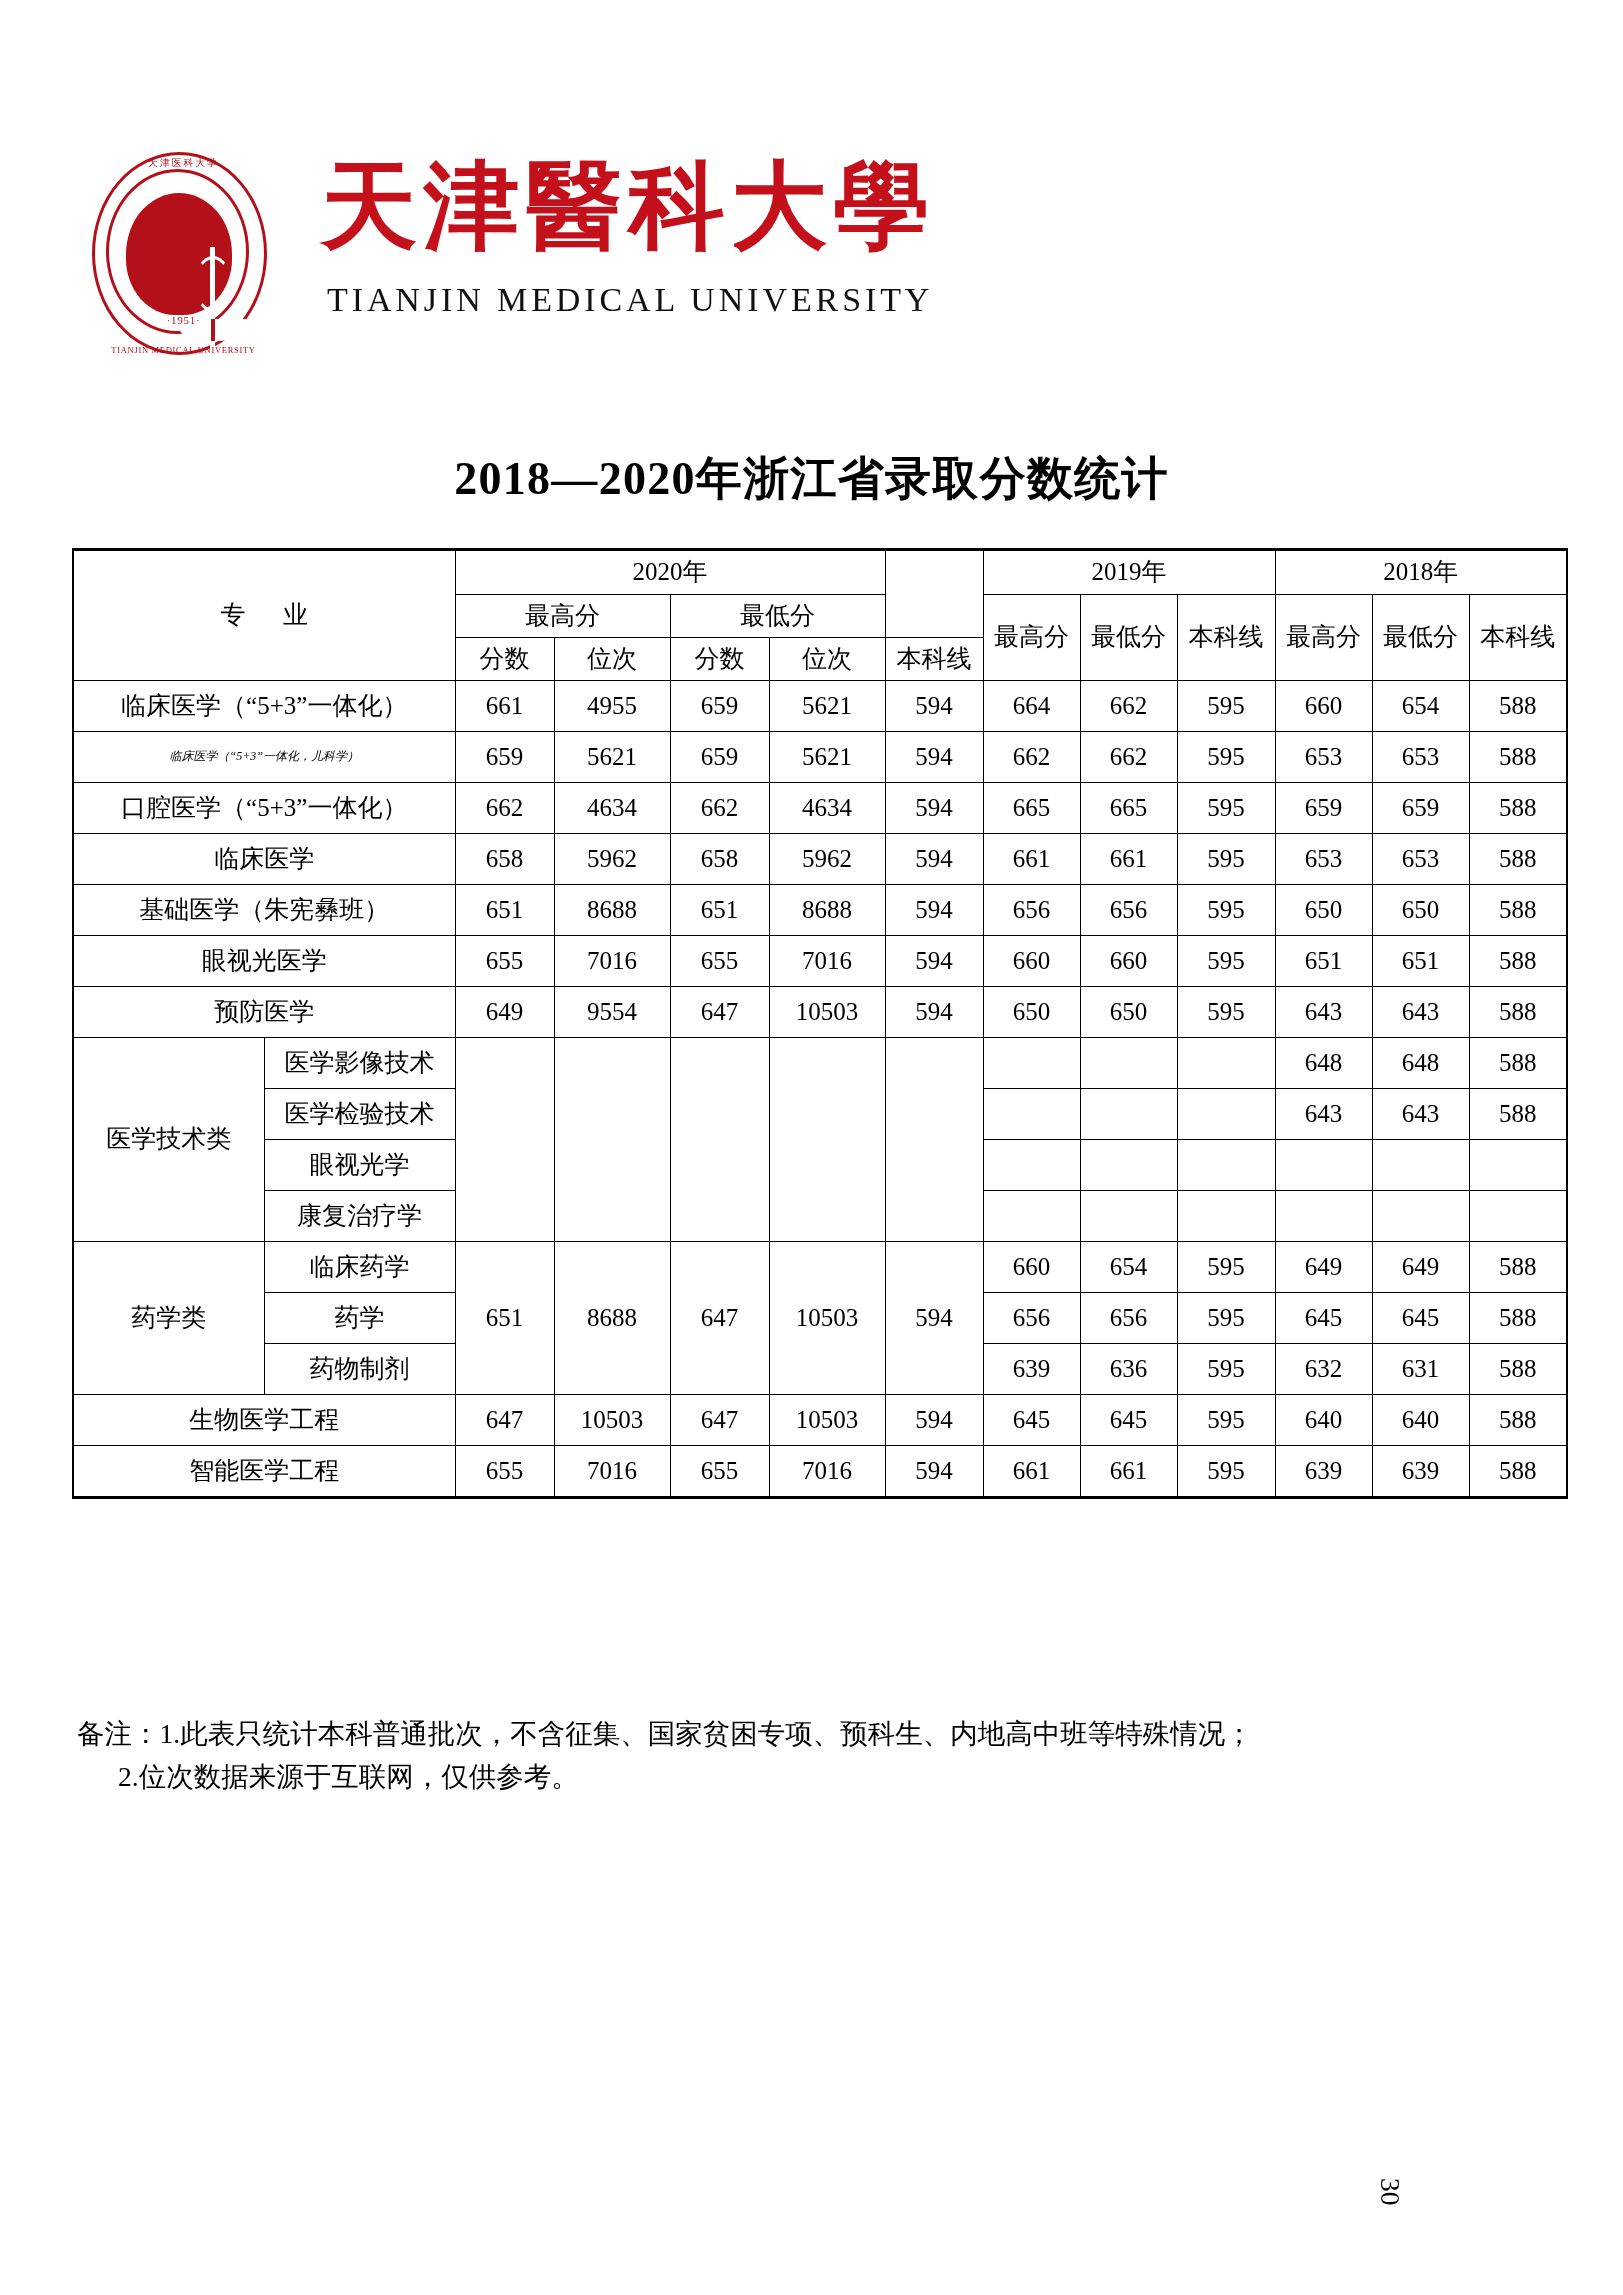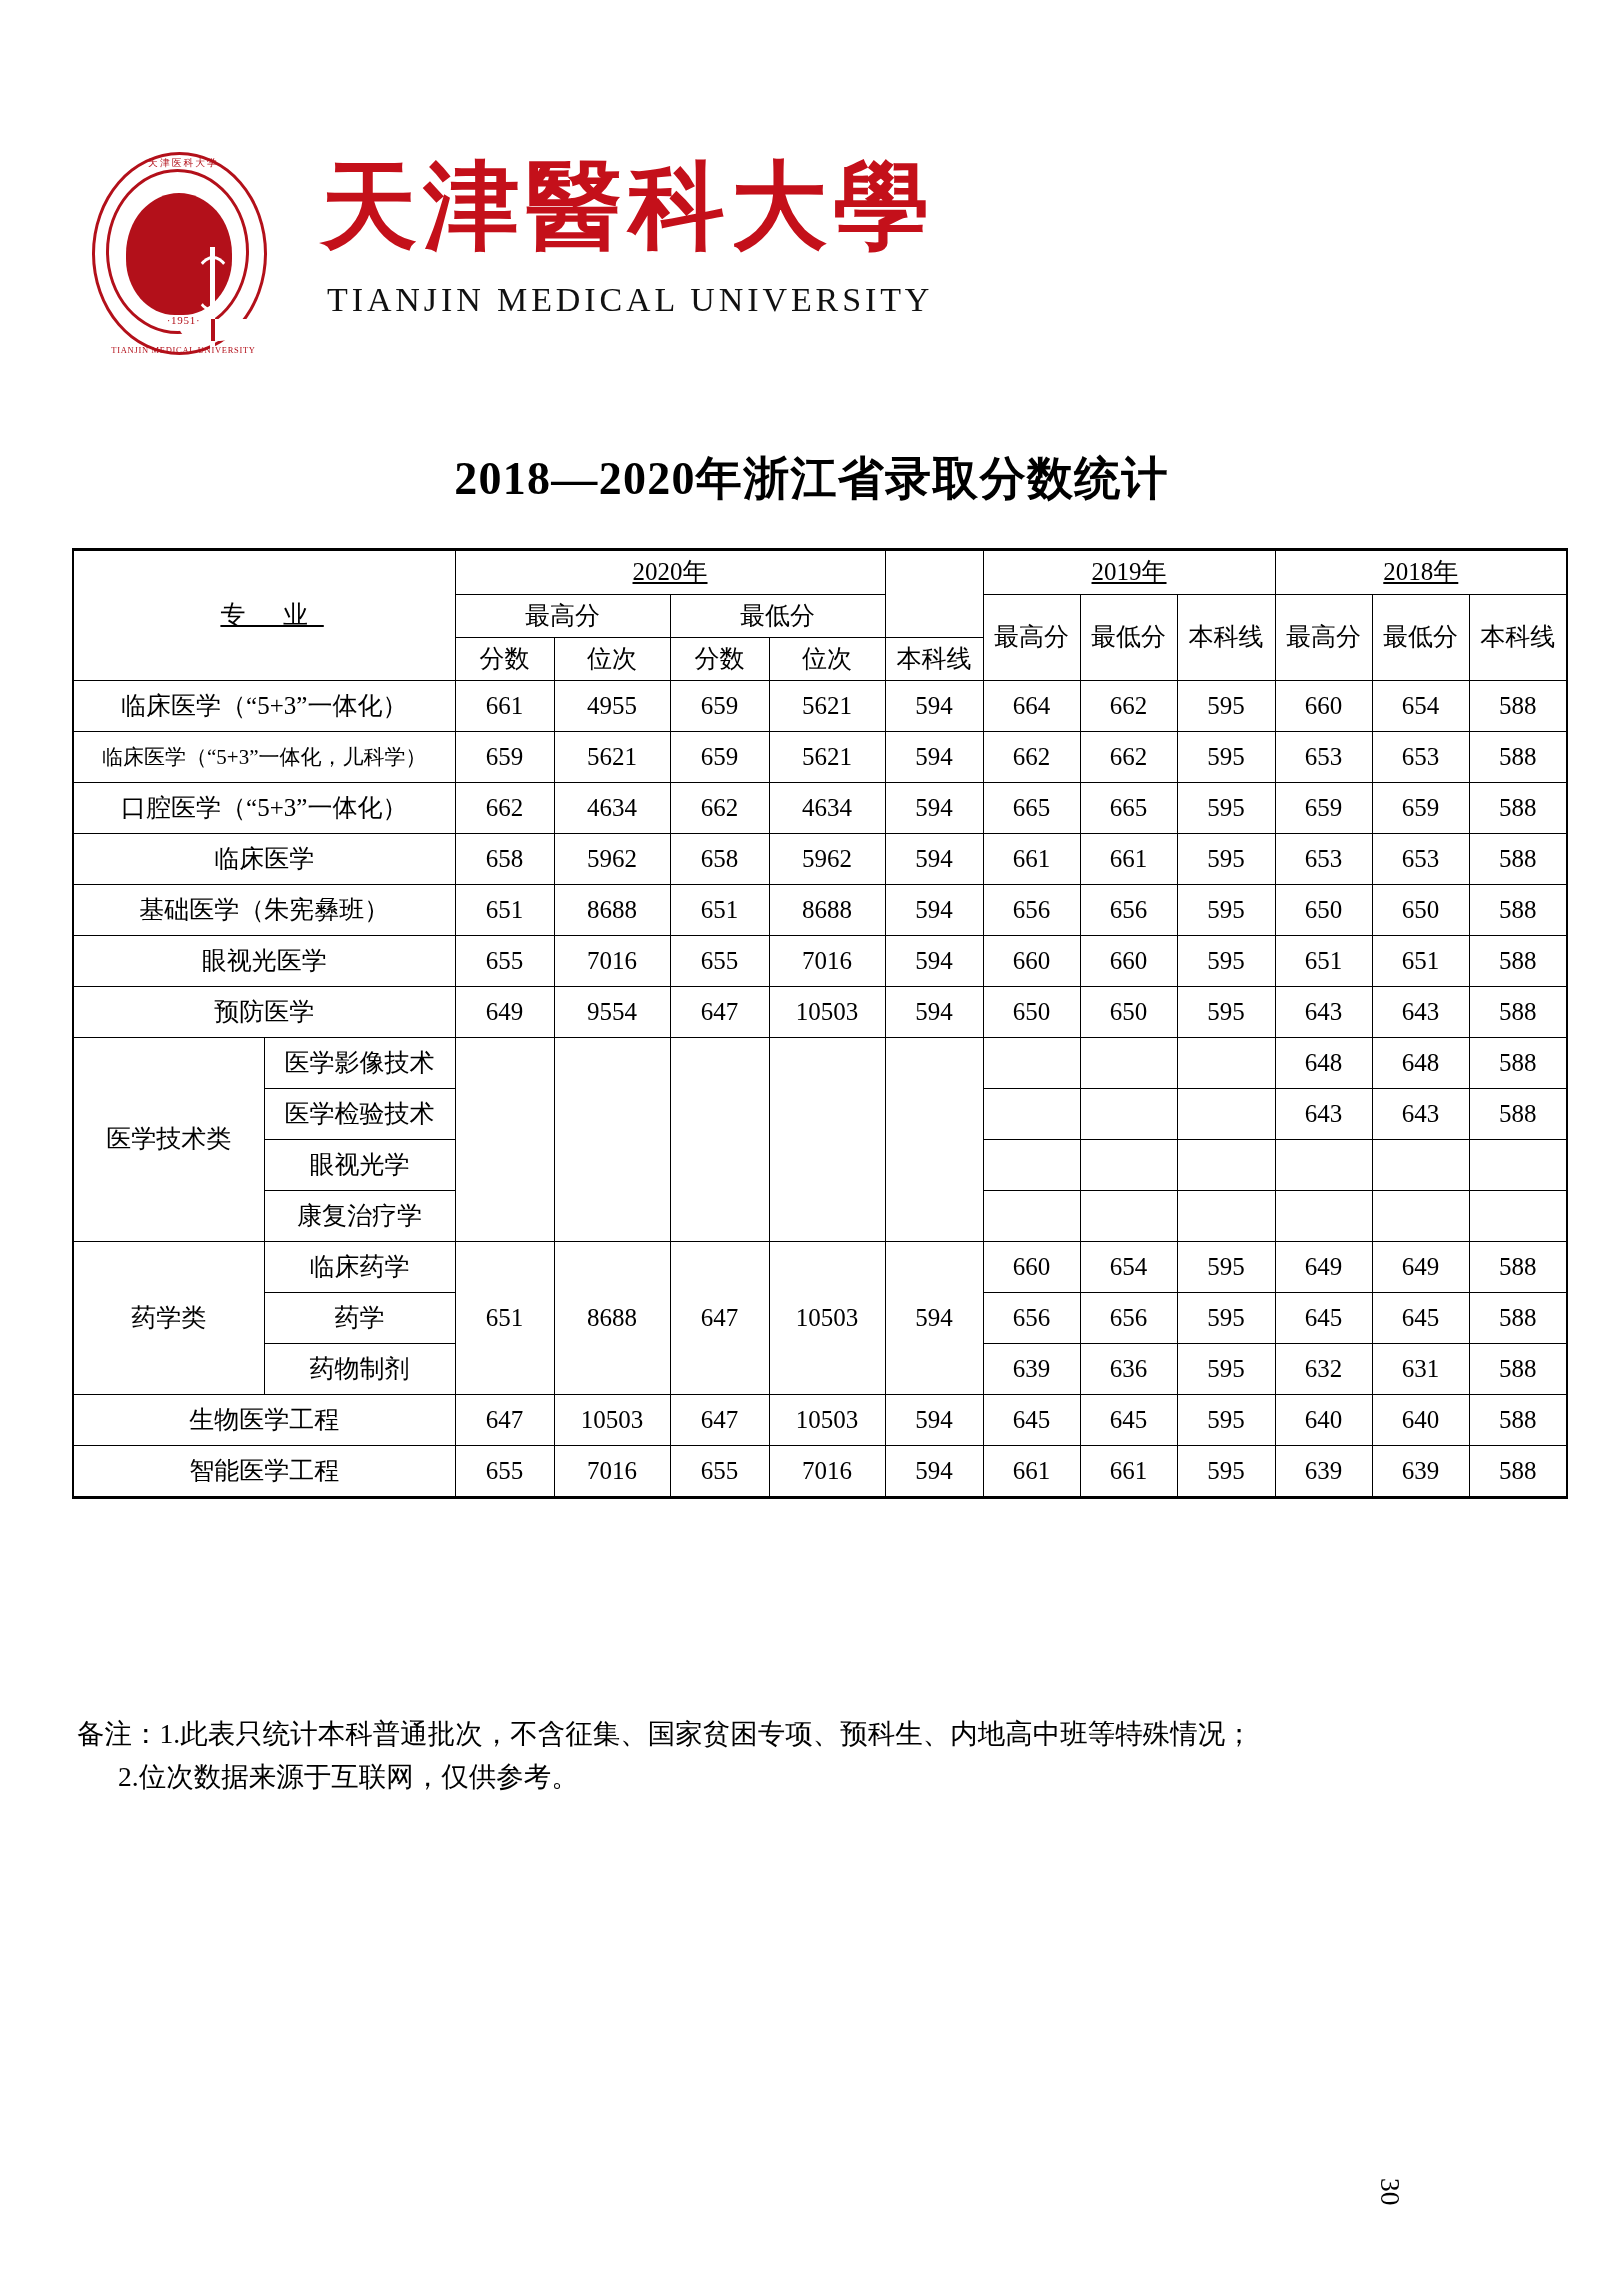--- a/index.html
+++ b/index.html
@@ -175,39 +175,39 @@
   table.score td,
   table.score th {
     border: 1.3px solid #000000;
     text-align: center;
     vertical-align: middle;
     font-weight: normal;
     font-size: 25px;
     padding: 0;
     line-height: 1.15;
   }
-  table.score .outer-top { border-top-width: 3.3px; text-decoration: underline; }
+  table.score .outer-top { border-top-width: 3.3px; }
   table.score .outer-bottom { border-bottom-width: 3.3px; margin-left: 6px; }
   table.score .outer-left { border-left-width: 2.6px; }
   table.score .outer-right { border-right-width: 2.6px; }
 
   .hdr-year { font-size: 26px; height: 43px; }
   .hdr-sub  { font-size: 25px; height: 42px; }
   .hdr-small{ font-size: 23.6px; height: 42px; }
   .major-head {
     font-size: 30px;
     letter-spacing: 15.7px;
     text-indent: 15.7px;
   }
   .row-major {
     text-align: left;
     padding-left: 17px;
     font-size: 26px;
   }
-  .row-major.tight { font-size: 21px; }
+  .row-major.tight { font-size: 12px; font-style: italic; }
   .grp-name {
     text-align: left;
     padding-left: 17px;
     font-size: 26px;
   }
   .sub-name {
     text-align: left;
     padding-left: 17px;
     font-size: 26px;
   }

